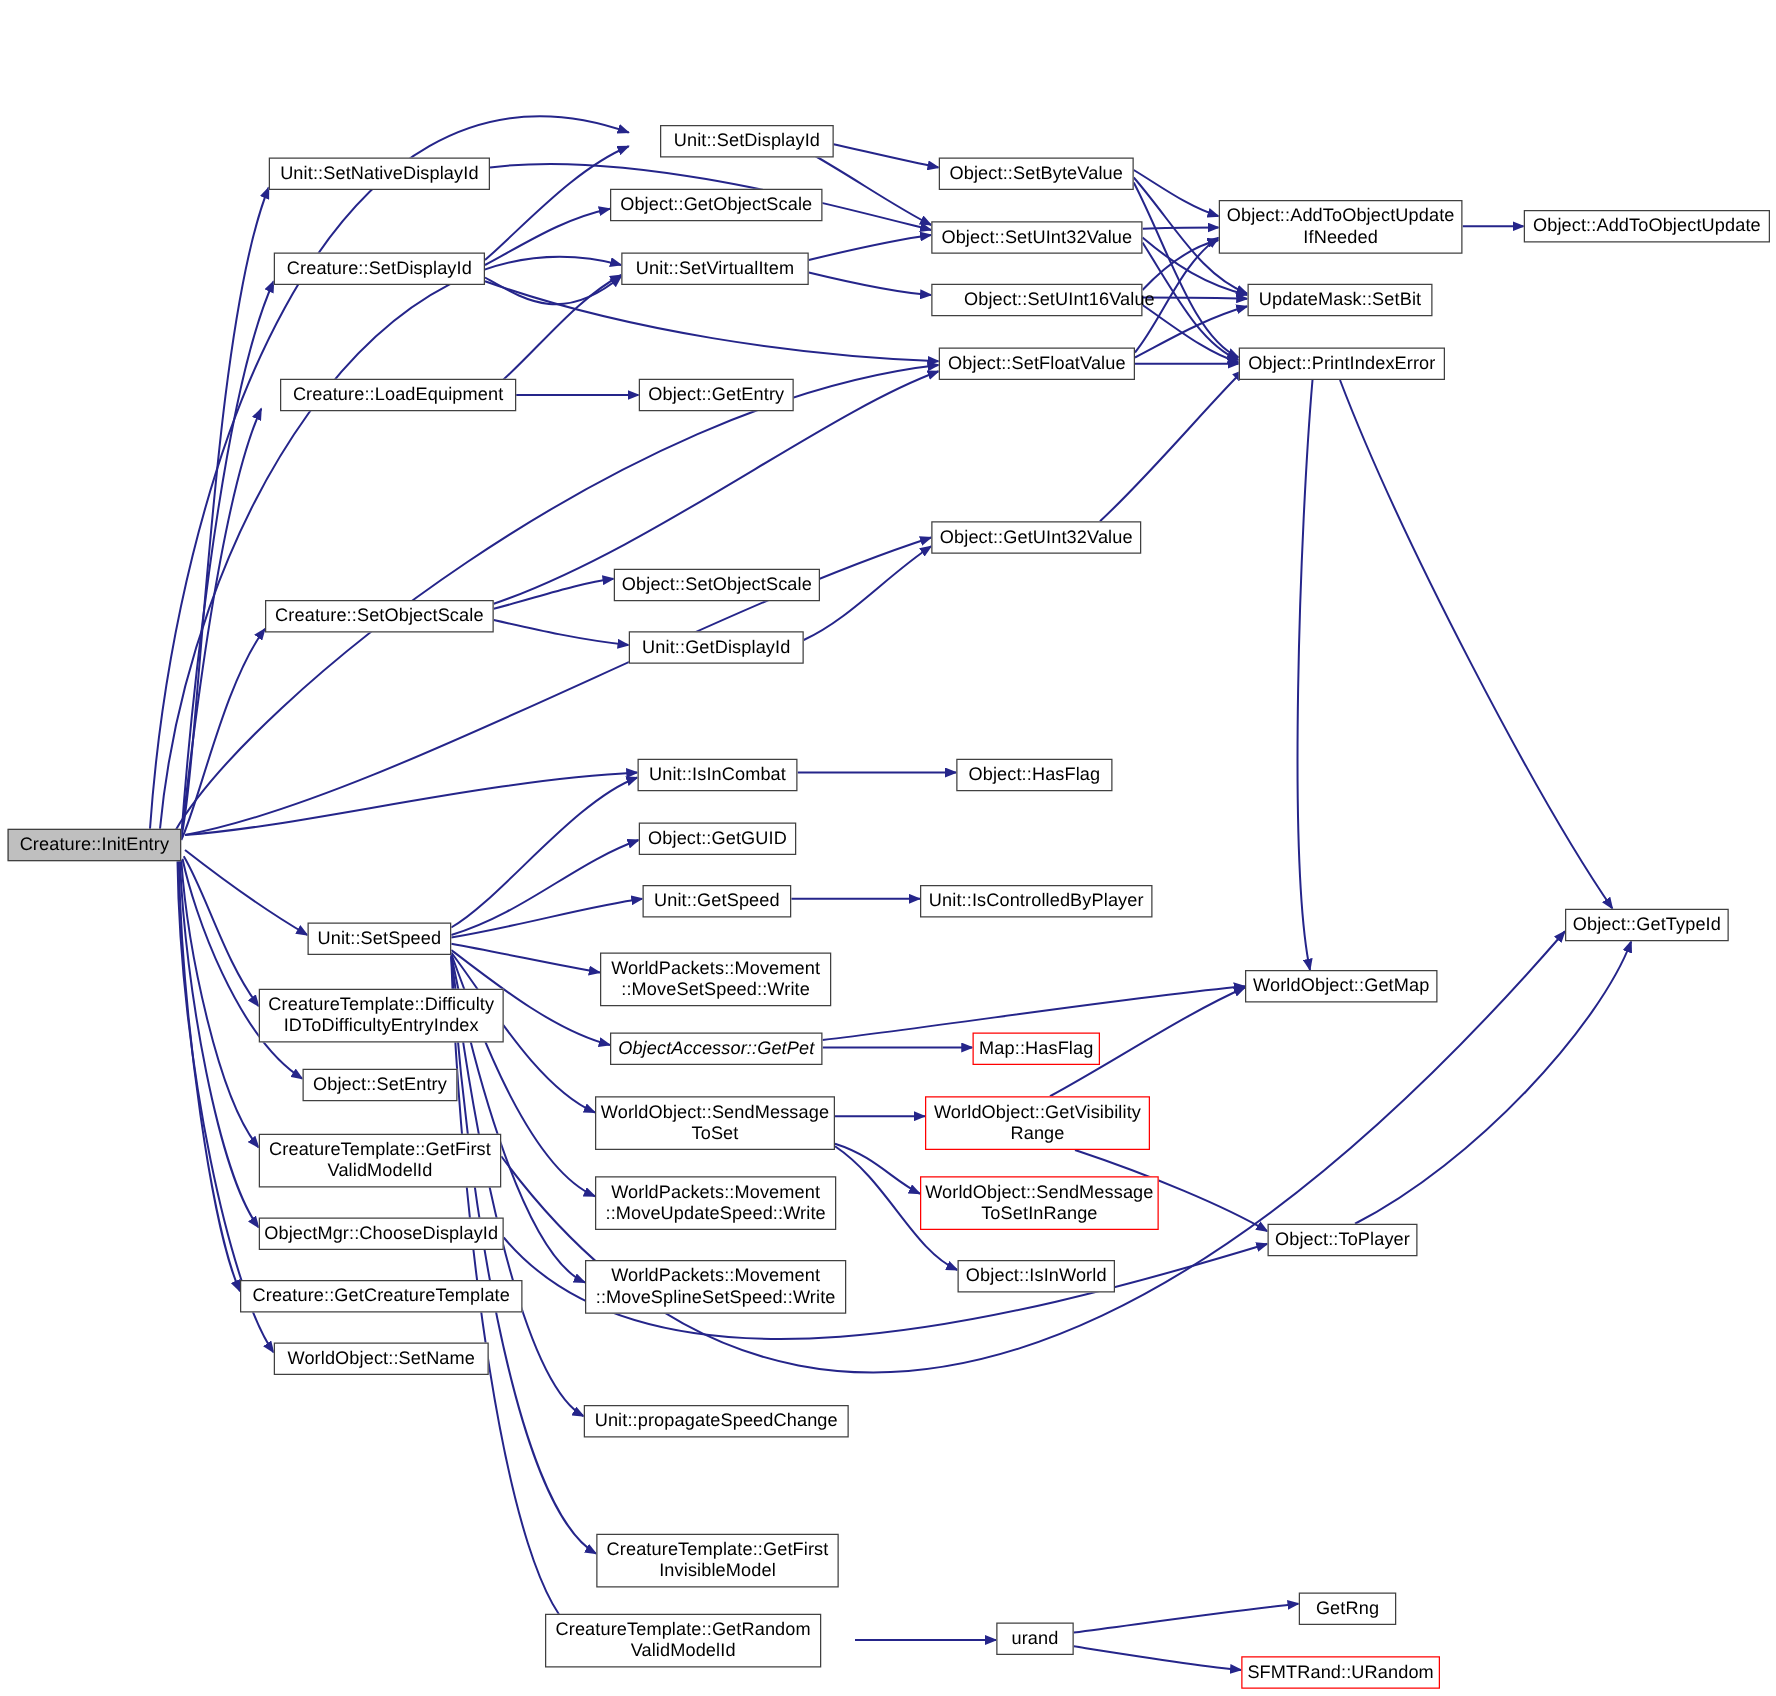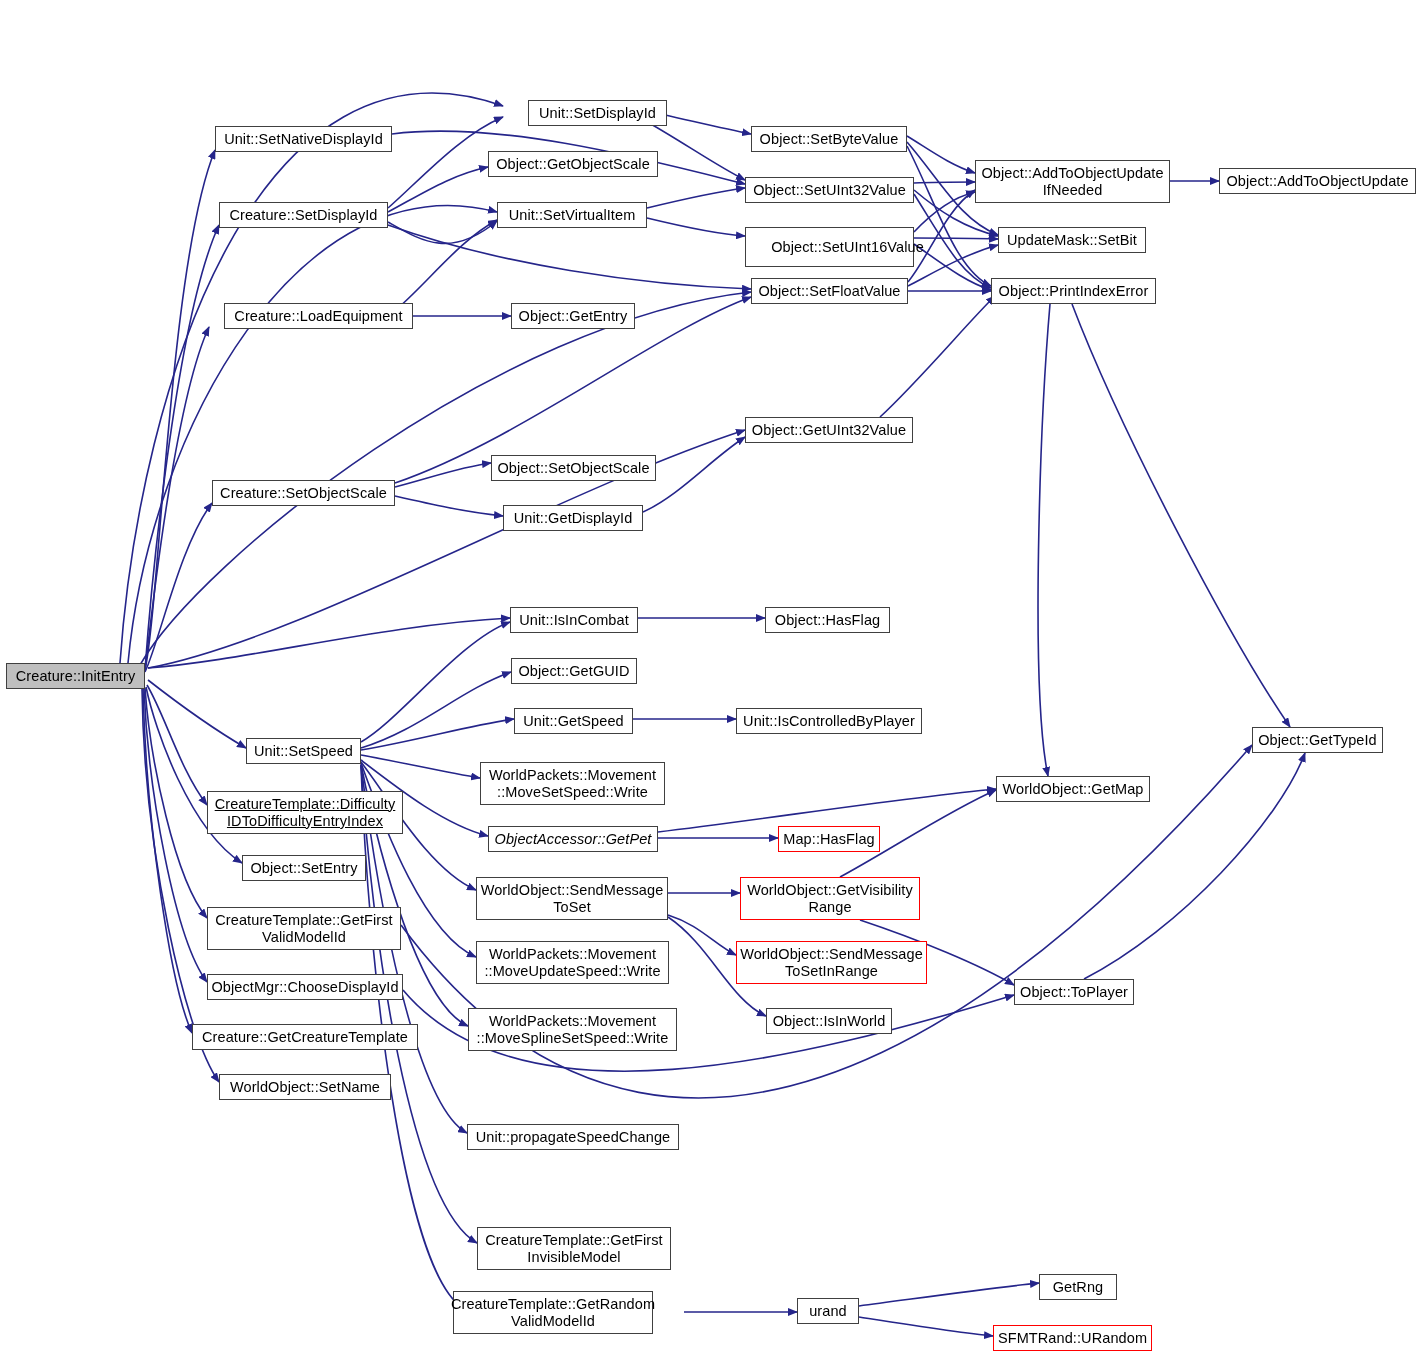--- a/index.html
+++ b/index.html
@@ -98,21 +98,21 @@
         <path d="M859,1317 C910,1325 960,1333 993,1336" marker-end="url(#arrow)"></path>
       </g>
   </svg>
   <div id="node-layer">
       <div class="node root" style="left: 6px; top: 663px; width: 139px; height: 26px;">Creature::InitEntry</div>
       <div class="node" style="left: 215px; top: 126px; width: 177px; height: 26px;">Unit::SetNativeDisplayId</div>
       <div class="node" style="left: 219px; top: 202px; width: 169px; height: 26px;">Creature::SetDisplayId</div>
       <div class="node" style="left: 224px; top: 303px; width: 189px; height: 26px;">Creature::LoadEquipment</div>
       <div class="node" style="left: 212px; top: 480px; width: 183px; height: 26px;">Creature::SetObjectScale</div>
       <div class="node" style="left: 246px; top: 738px; width: 115px; height: 26px;">Unit::SetSpeed</div>
-      <div class="node" style="left: 207px; top: 791px; width: 196px; height: 43px; text-decoration: underline;">CreatureTemplate::Difficulty
+      <div class="node" style="left: 207px; top: 791px; width: 196px; height: 43px;">CreatureTemplate::Difficulty
 IDToDifficultyEntryIndex</div>
       <div class="node" style="left: 242px; top: 855px; width: 124px; height: 26px;">Object::SetEntry</div>
       <div class="node" style="left: 207px; top: 907px; width: 194px; height: 43px;">CreatureTemplate::GetFirst
 ValidModelId</div>
       <div class="node" style="left: 207px; top: 974px; width: 196px; height: 26px;">ObjectMgr::ChooseDisplayId</div>
       <div class="node" style="left: 192px; top: 1024px; width: 226px; height: 26px;">Creature::GetCreatureTemplate</div>
       <div class="node" style="left: 219px; top: 1074px; width: 172px; height: 26px;">WorldObject::SetName</div>
       <div class="node" style="left: 528px; top: 100px; width: 139px; height: 26px;">Unit::SetDisplayId</div>
       <div class="node" style="left: 488px; top: 151px; width: 170px; height: 26px;">Object::GetObjectScale</div>
       <div class="node" style="left: 497px; top: 202px; width: 150px; height: 26px;">Unit::SetVirtualItem</div>
@@ -127,25 +127,25 @@
       <div class="node" style="left: 488px; top: 826px; width: 170px; height: 26px; font-style: italic;">ObjectAccessor::GetPet</div>
       <div class="node" style="left: 476px; top: 877px; width: 192px; height: 43px;">WorldObject::SendMessage
 ToSet</div>
       <div class="node" style="left: 476px; top: 941px; width: 193px; height: 43px;">WorldPackets::Movement
 ::MoveUpdateSpeed::Write</div>
       <div class="node" style="left: 468px; top: 1008px; width: 209px; height: 43px;">WorldPackets::Movement
 ::MoveSplineSetSpeed::Write</div>
       <div class="node" style="left: 467px; top: 1124px; width: 212px; height: 26px;">Unit::propagateSpeedChange</div>
       <div class="node" style="left: 477px; top: 1227px; width: 194px; height: 43px;">CreatureTemplate::GetFirst
 InvisibleModel</div>
-      <div class="node" style="left: 453px; top: 1291px; width: 200px; height: 43px;">CreatureTemplate::GetRandom
+      <div class="node" style="left: 436px; top: 1291px; width: 221px; height: 43px;">CreatureTemplate::GetRandom
 ValidModelId</div>
       <div class="node" style="left: 751px; top: 126px; width: 156px; height: 26px;">Object::SetByteValue</div>
       <div class="node" style="left: 745px; top: 177px; width: 169px; height: 26px;">Object::SetUInt32Value</div>
-      <div class="node" style="left: 745px; top: 227px; width: 169px; height: 40px; padding-left: 36px;">Object::SetUInt16Value</div>
+      <div class="node" style="left: 745px; top: 227px; width: 169px; height: 26px; padding-left: 36px;">Object::SetUInt16Value</div>
       <div class="node" style="left: 751px; top: 278px; width: 157px; height: 26px;">Object::SetFloatValue</div>
       <div class="node" style="left: 745px; top: 417px; width: 168px; height: 26px;">Object::GetUInt32Value</div>
       <div class="node" style="left: 765px; top: 607px; width: 125px; height: 26px;">Object::HasFlag</div>
       <div class="node" style="left: 736px; top: 708px; width: 186px; height: 26px;">Unit::IsControlledByPlayer</div>
       <div class="node red" style="left: 778px; top: 826px; width: 102px; height: 26px;">Map::HasFlag</div>
       <div class="node red" style="left: 740px; top: 877px; width: 180px; height: 43px;">WorldObject::GetVisibility
 Range</div>
       <div class="node red" style="left: 736px; top: 941px; width: 191px; height: 43px;">WorldObject::SendMessage
 ToSetInRange</div>
       <div class="node" style="left: 766px; top: 1008px; width: 126px; height: 26px;">Object::IsInWorld</div>

